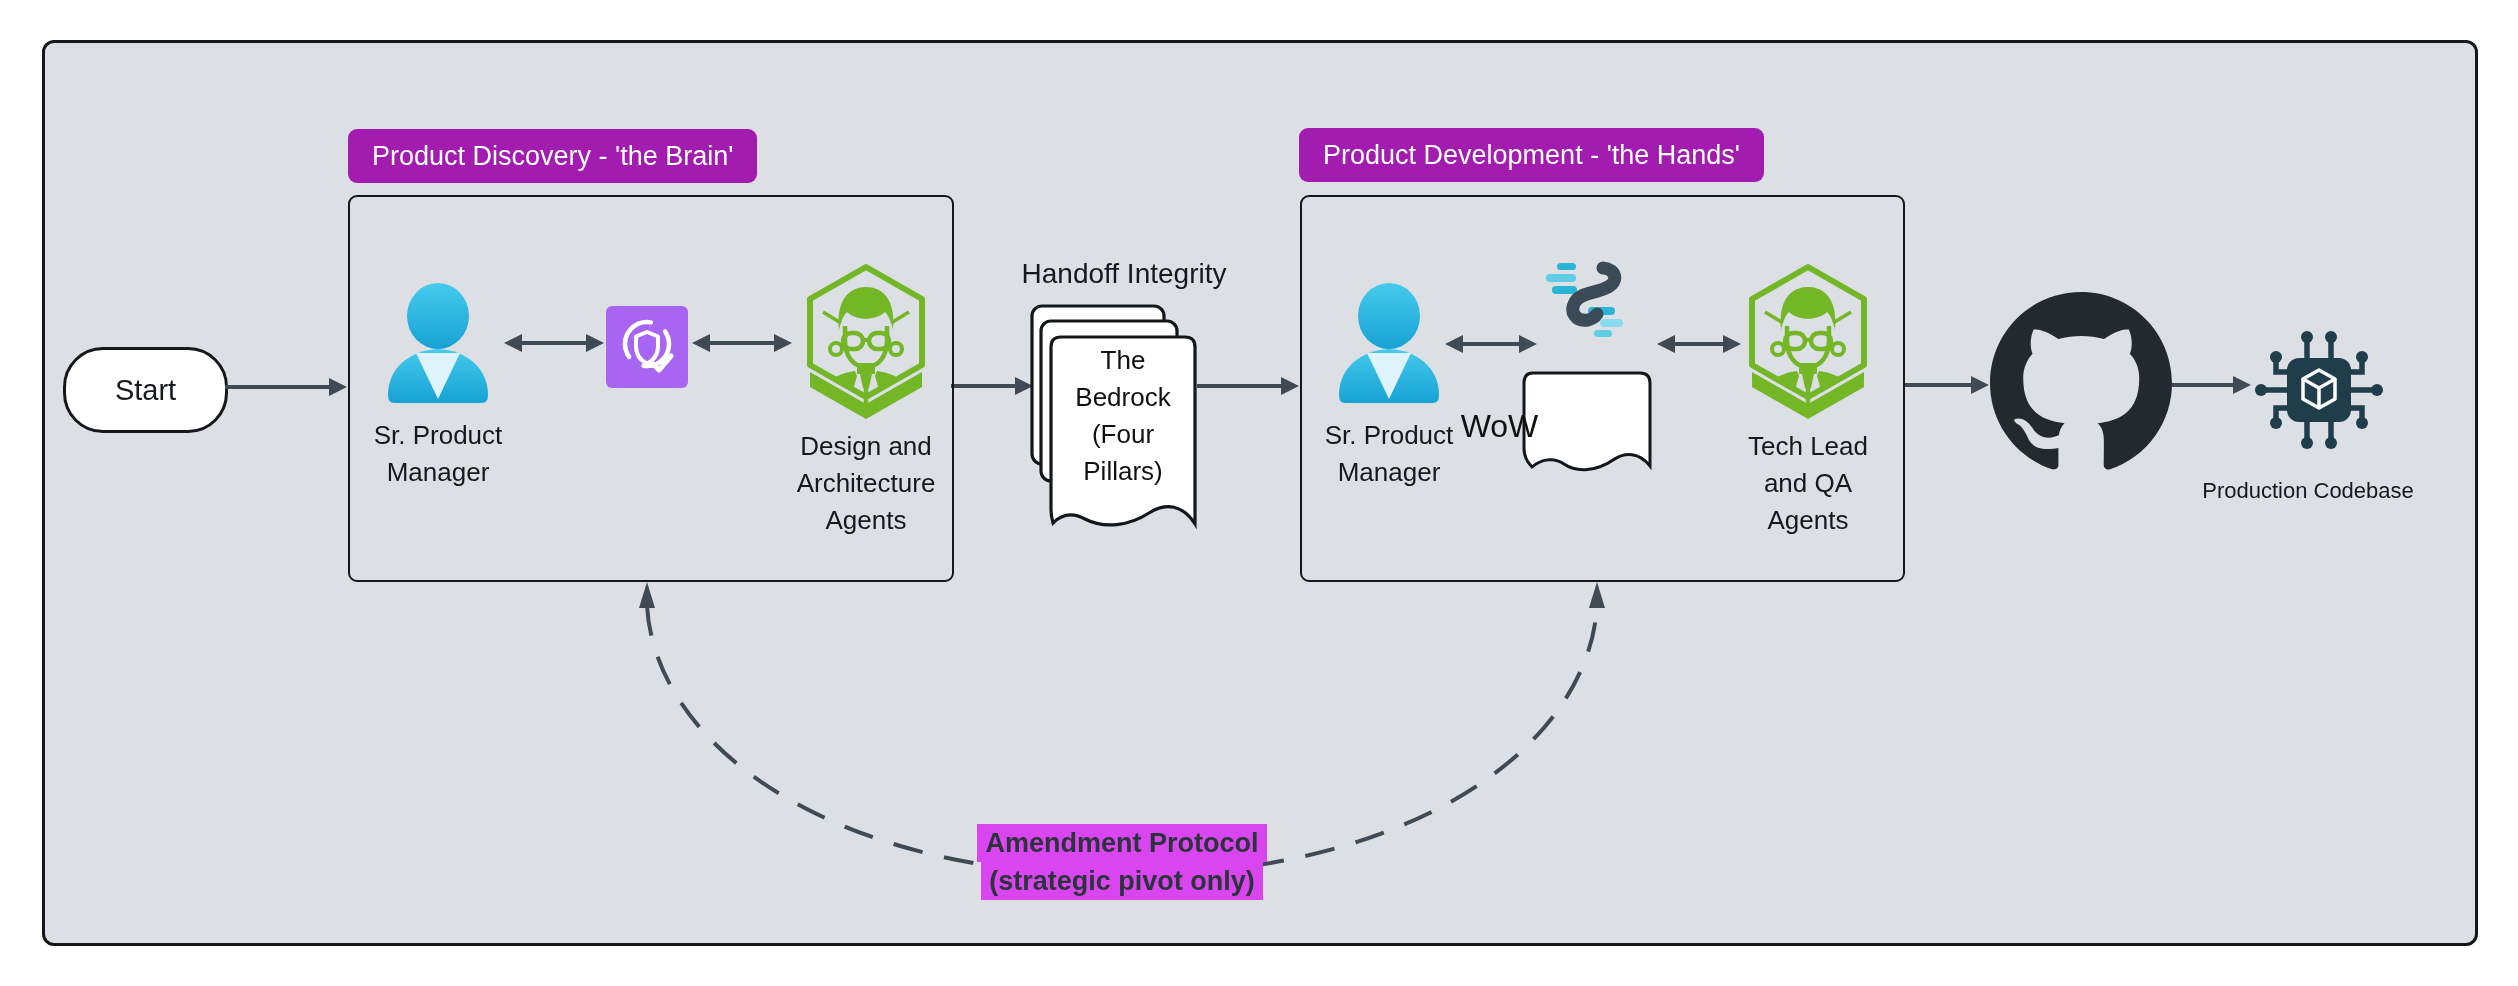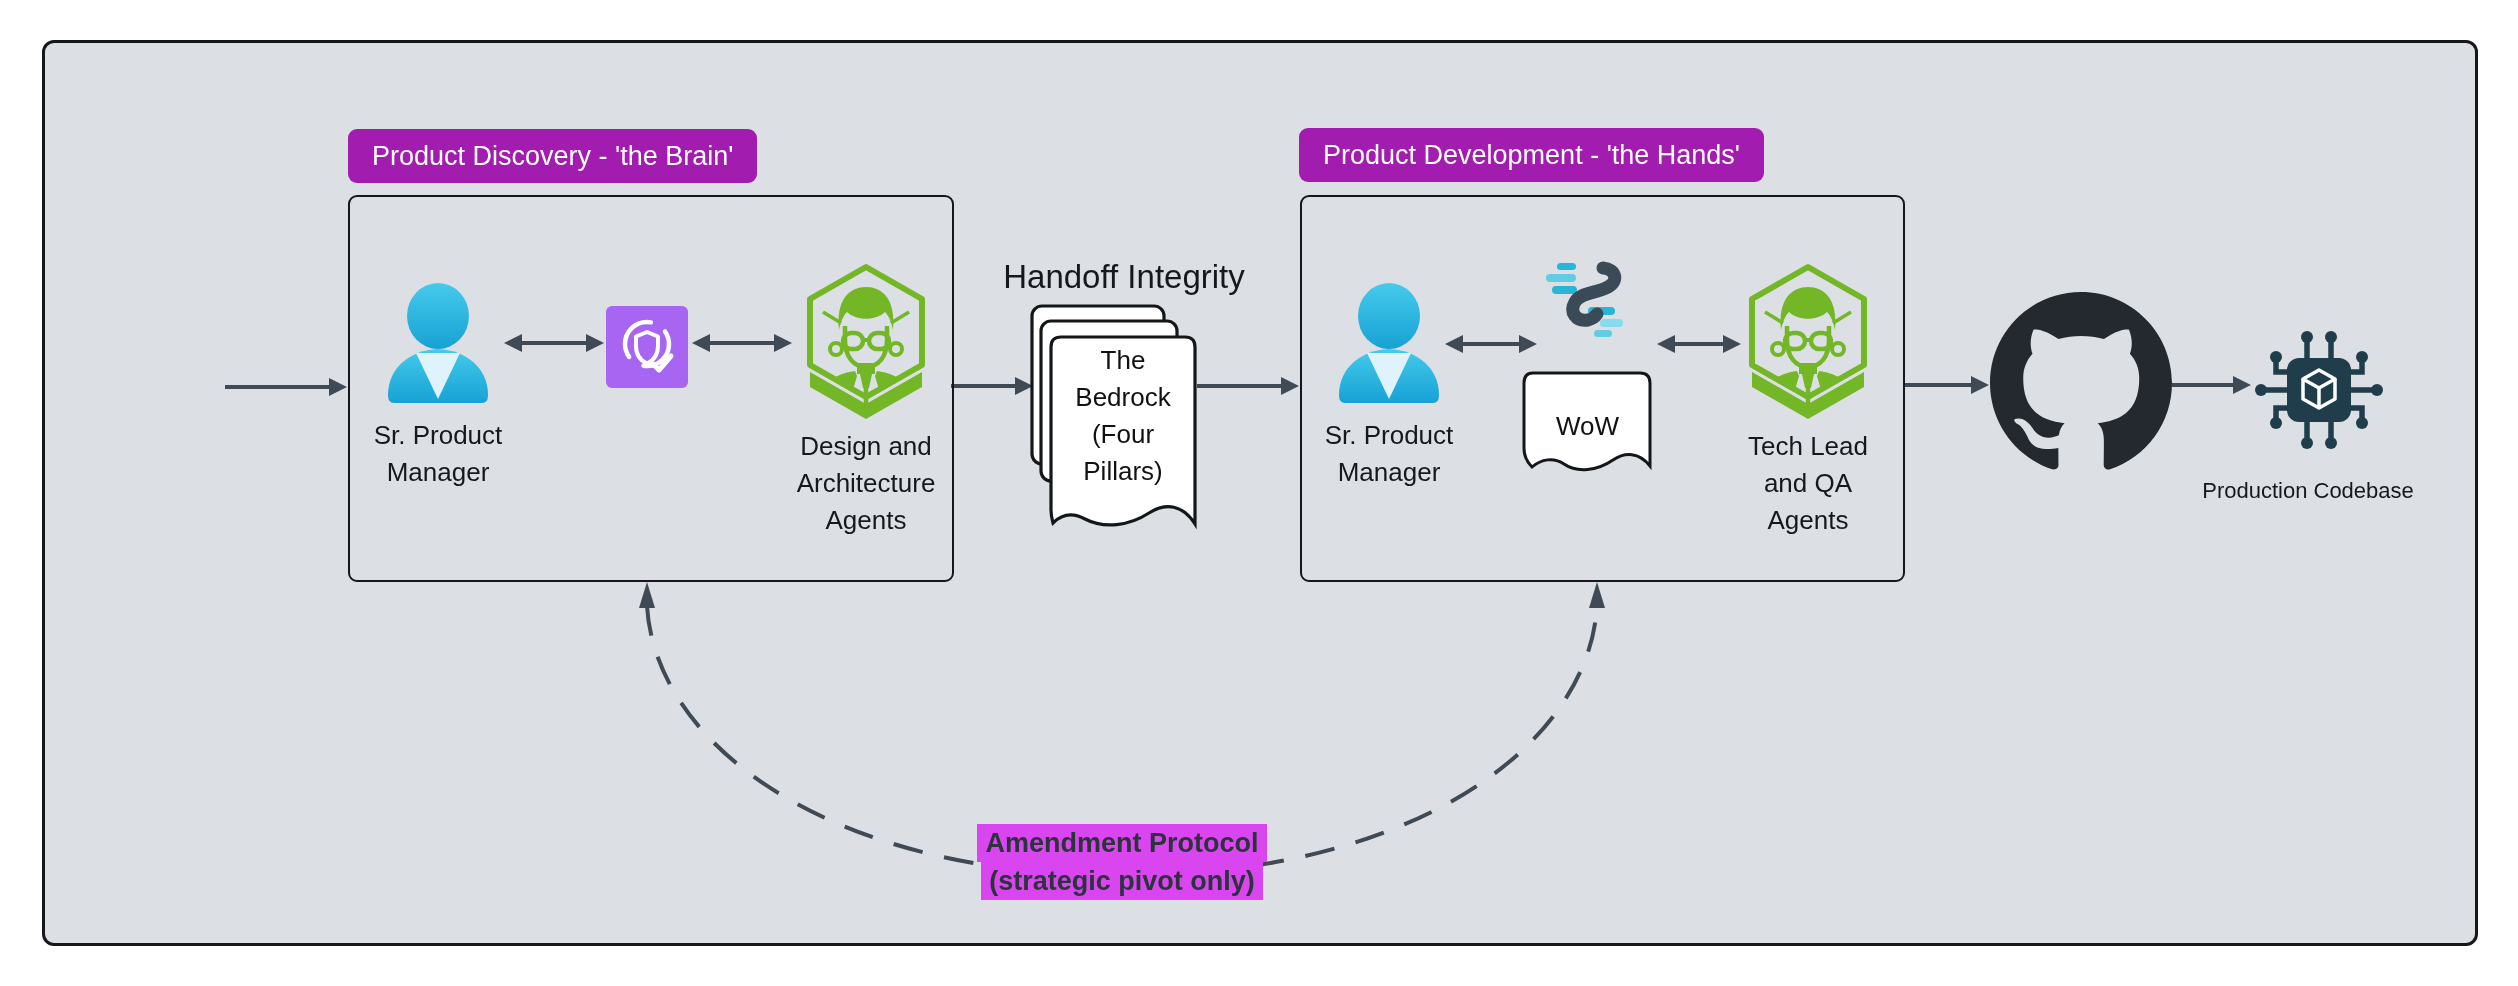--- a/index.html
+++ b/index.html
@@ -18,21 +18,21 @@
   .arrow::after{content:"";position:absolute;right:-17px;top:-7px;width:0;height:0;
          border-left:18px solid #3f4a54;border-top:9px solid transparent;border-bottom:9px solid transparent;}
   .darrow{height:4px;background:#3f4a54;}
   .darrow::after{content:"";position:absolute;right:-17px;top:-7px;width:0;height:0;
          border-left:18px solid #3f4a54;border-top:9px solid transparent;border-bottom:9px solid transparent;}
   .darrow::before{content:"";position:absolute;left:-17px;top:-7px;width:0;height:0;
          border-right:18px solid #3f4a54;border-top:9px solid transparent;border-bottom:9px solid transparent;}
   .nlabel{font-size:26px;line-height:37px;text-align:center;white-space:pre-line;color:#15181c;}
   .macd-chip{left:606px;top:306px;width:82px;height:82px;background:#a765f1;border-radius:6px;}
   .doc-text{font-size:26px;line-height:37px;text-align:center;white-space:pre-line;color:#111;}
-  .handoff-title{left:974px;top:258px;width:300px;text-align:center;font-size:33px;}
+  .handoff-title{left:974px;top:258px;width:300px;text-align:center;font-size:28px;}
   .prod-label{left:2108px;top:478px;width:400px;text-align:center;font-size:22px;}
   .amend{left:922px;top:824px;width:400px;text-align:center;font-weight:bold;
          font-size:27px;line-height:38px;color:#2b333b;}
   .amend span{display:inline-block;background:#d946ef;padding:0 8px;}
 </style>
 </head>
 <body>
 
 <div class="stage">
 
@@ -68,20 +68,23 @@
           <path d="M59,112 L71,112 L68,126 L62,126 Z" fill="#73b626"></path>
         </g>
         <line x1="65" y1="124" x2="65" y2="150" stroke="#73b626" stroke-width="4.5"></line>
         <polygon points="9,110 65,142 121,110 121,125 65,157 9,125" fill="#73b626"></polygon>
       </symbol>
     </defs>
   </svg>
 
   <div class="abs frame"></div>
 
+  <div class="abs start-node">
+    <span>Start</span>
+  </div>
   <div class="abs arrow" style="left:225px;top:385px;width:105px"></div>
   <div class="abs arrow" style="left:951px;top:384px;width:65px"></div>
   <div class="abs arrow" style="left:1197px;top:384px;width:85px"></div>
   <div class="abs arrow" style="left:1904px;top:383px;width:68px"></div>
   <div class="abs arrow" style="left:2172px;top:383px;width:62px"></div>
 
   <div class="abs badge" style="left:348px;top:129px">
     <span>Product Discovery - 'the Brain'</span>
   </div>
   <div class="abs groupbox" style="left:348px;top:195px;width:602px;height:383px"></div>
@@ -141,21 +144,21 @@
     <rect x="9" y="28" width="25" height="8" rx="4" fill="#2ab5d6"></rect>
     <rect x="45" y="49" width="27" height="8" rx="4" fill="#2ab5d6"></rect>
     <rect x="57" y="61" width="23" height="8" rx="4" fill="#86dbee"></rect>
     <rect x="51" y="72" width="18" height="7" rx="3.5" fill="#60cde5"></rect>
     <path d="M60,10 C73,11 76,23 65,29 C52,36 38,34 32,44 C26,54 33,64 45,62 C49,61 52,59 54,56" fill="none" stroke="#3b4a57" stroke-width="13" stroke-linecap="round"></path>
   </svg>
 
   <svg class="abs" style="left:1521px;top:370px" width="133" height="104" viewBox="0 0 133 104">
     <path d="M12,3 L119,3 Q129,3 129,13 L129,96 C118,82 104,82 92,90 C76,101 56,103 43,94 C33,87 20,89 11,97 C5,91 3,85 3,78 L3,13 Q3,3 12,3 Z" fill="#ffffff" stroke="#14171a" stroke-width="3"></path>
   </svg>
-  <div class="abs doc-text" style="left:1521px;top:408px;width:133px;font-size:26px">WoW</div>
+  <div class="abs doc-text" style="left:1433px;top:408px;width:133px;font-size:32px">WoW</div>
 
   <div class="abs darrow" style="left:1674px;top:342px;width:50px"></div>
 
   <svg class="abs" style="left:1743px;top:262px" width="130" height="162">
       <use href="#sym-agent"></use>
     </svg>
   <div class="abs nlabel" style="left:1688px;top:428px;width:240px">Tech Lead
 and QA
 Agents</div>
 

